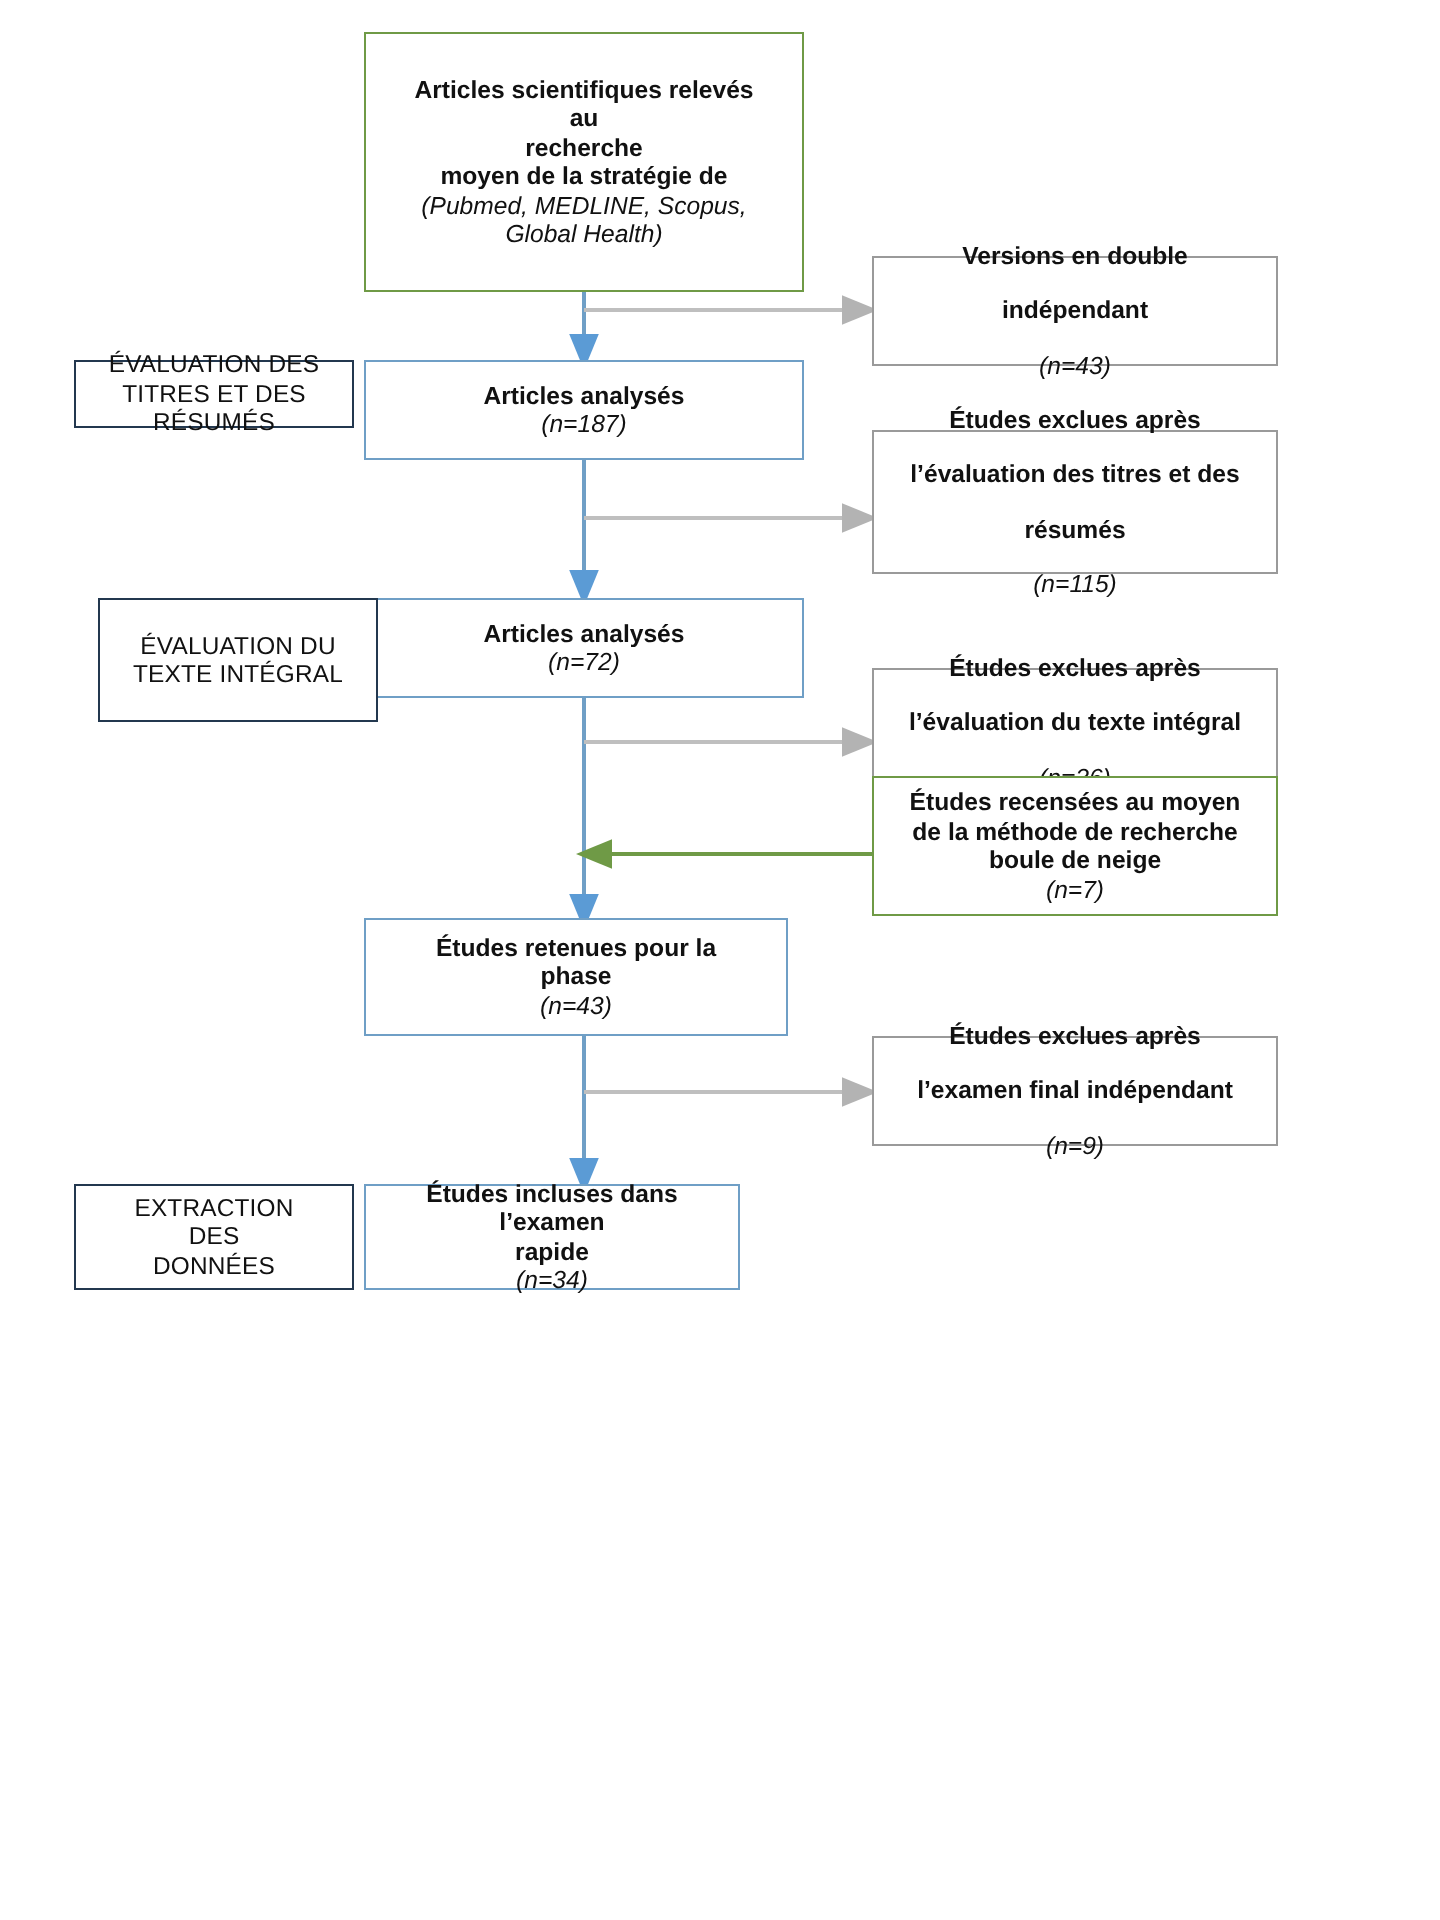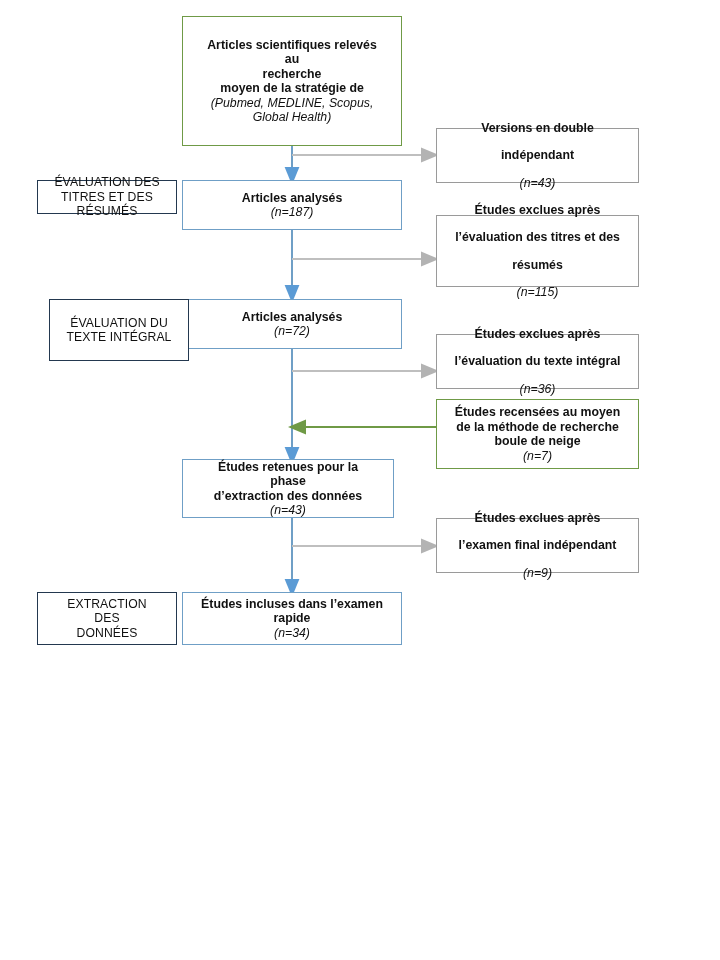--- a/index.html
+++ b/index.html
@@ -91,25 +91,24 @@
     <span class="ln n">(n=187)</span>
   </div>
 
   <div class="box blue-box" style="left:182px; top:299px; width:220px; height:50px;">
     <span class="ln b">Articles analysés</span>
     <span class="ln n">(n=72)</span>
   </div>
 
   <div class="box blue-box" style="left:182px; top:459px; width:212px; height:59px;">
     <span class="ln b">Études retenues pour la phase</span>
-    <span class="ln b">d’extraction des données</span>
     <span class="ln n">(n=43)</span>
   </div>
 
-  <div class="box blue-box" style="left:182px; top:592px; width:220px; height:53px;">
+  <div class="box blue-box" style="left:182px; top:592px; width:188px; height:53px;">
     <span class="ln b">Études incluses dans l’examen</span>
     <span class="ln b">rapide</span>
     <span class="ln n">(n=34)</span>
   </div>
 
   <div class="box dark-box stage-label" style="left:37px; top:180px; width:140px; height:34px;">
     <span class="ln">ÉVALUATION DES</span>
     <span class="ln">TITRES ET  DES</span>
     <span class="ln">RÉSUMÉS</span>
   </div>
@@ -136,21 +135,21 @@
     <span class="ln b">résumés</span>
     <span class="ln n">(n=115)</span>
   </div>
 
   <div class="box gray-box" style="left:436px; top:334px; width:203px; height:55px;">
     <span class="ln b">Études exclues après</span>
     <span class="ln b">l’évaluation du texte intégral</span>
     <span class="ln n">(n=36)</span>
   </div>
 
-  <div class="box green-box" style="left:436px; top:399px; width:203px; height:70px;">
+  <div class="box green-box" style="left:436px; top:388px; width:203px; height:70px;">
     <span class="ln b">Études recensées au moyen</span>
     <span class="ln b">de la  méthode de recherche</span>
     <span class="ln b">boule de neige</span>
     <span class="ln n">(n=7)</span>
   </div>
 
   <div class="box gray-box" style="left:436px; top:518px; width:203px; height:55px;">
     <span class="ln b">Études exclues après</span>
     <span class="ln b">l’examen final indépendant</span>
     <span class="ln n">(n=9)</span>

